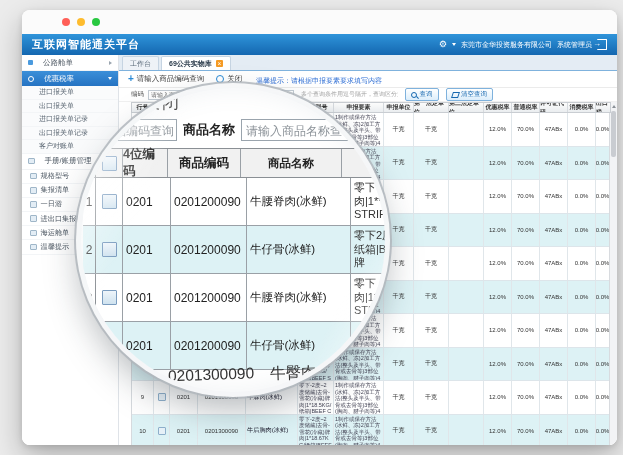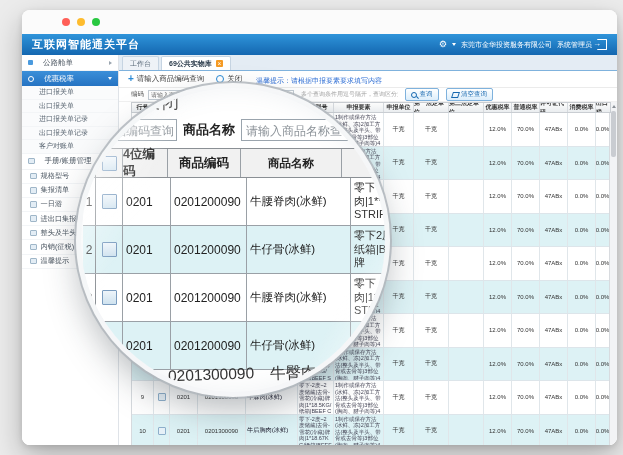--- a/index.html
+++ b/index.html
@@ -156,25 +156,21 @@
       <div class="side-plain">
           <span class="si-ic mini"></span>
           <span>一日游</span>
         </div>
       <div class="side-plain">
           <span class="si-ic mini"></span>
           <span>进出口集报检</span>
         </div>
       <div class="side-plain">
           <span class="si-ic mini"></span>
-          <span>整头及半头</span>
-        </div>
-      <div class="side-plain">
-          <span class="si-ic mini"></span>
-          <span>内销(征税)</span>
+          <span>海运舱单</span>
         </div>
       <div class="side-plain">
           <span class="si-ic mini"></span>
           <span>温馨提示</span>
         </div>
     </aside>
 
     <main class="main">
 
       <div class="tabbar">

